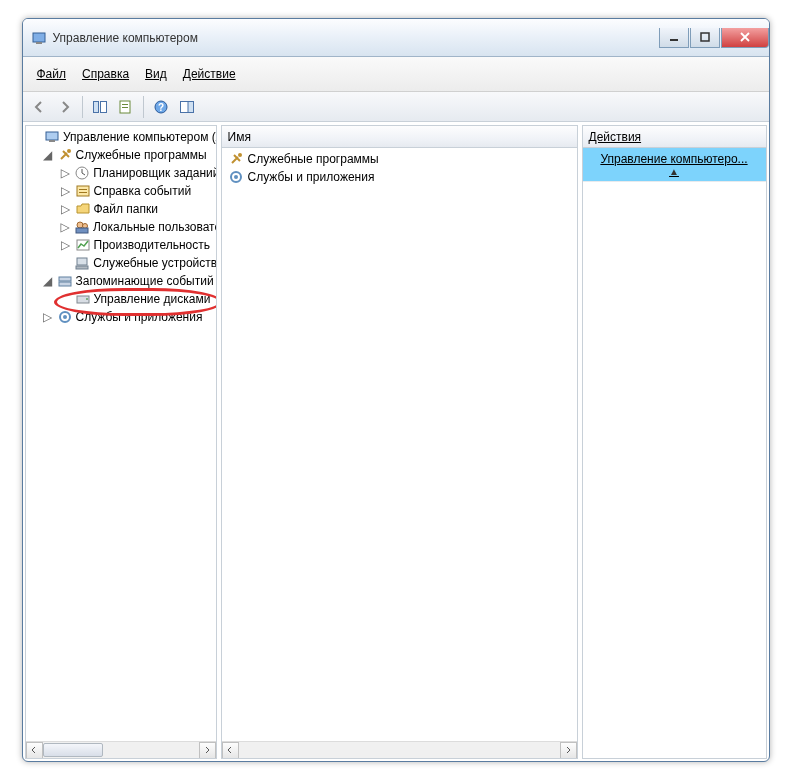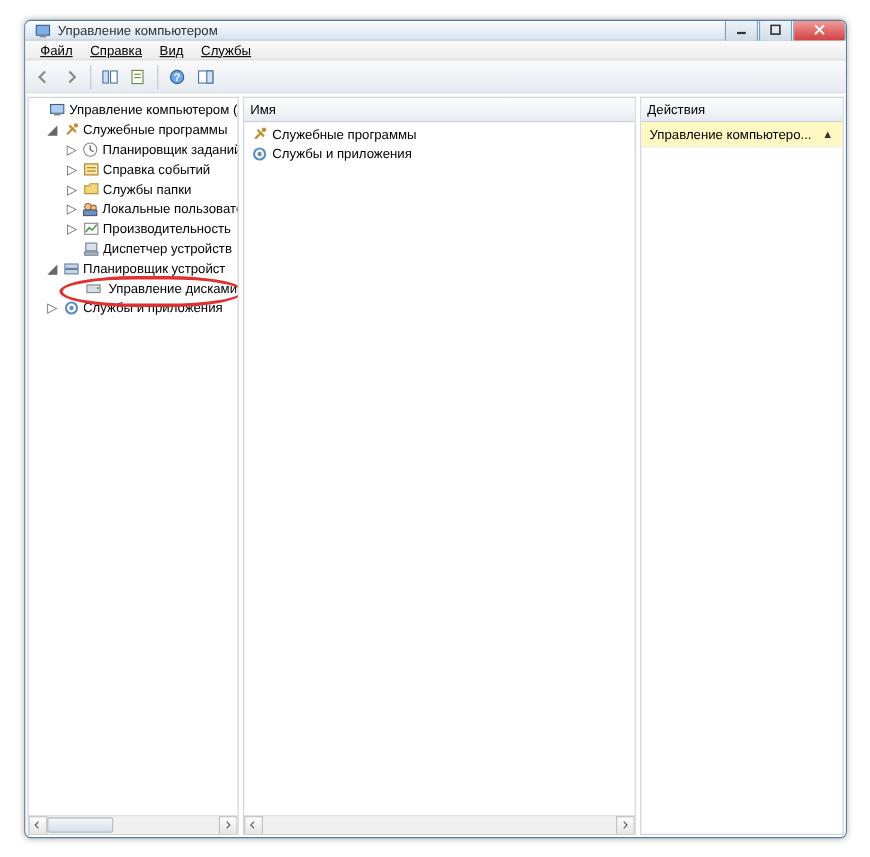--- a/index.html
+++ b/index.html
@@ -7,21 +7,21 @@
   .window {
     width: 748px; height: 744px; margin: 18px auto;
     background: #fff;
     border: 1px solid #5a7ca0;
     border-radius: 6px;
     box-shadow: 0 0 6px rgba(0,0,0,0.3);
     display: flex; flex-direction: column;
     overflow: hidden;
   }
   .titlebar {
-    height: 18px;
+    height: 38px;
     background: linear-gradient(to bottom, #fcfdff 0%, #e9f0f8 50%, #d8e4f0 100%);
     display: flex; align-items: center;
     padding: 0 0 0 8px;
     border-bottom: 1px solid #a0b4c8;
   }
   .titlebar .app-icon { width: 16px; height: 16px; margin-right: 6px; }
   .titlebar .title { color: #333; }
   .titlebar .spacer { flex: 1; }
   .win-btns { display: flex; align-items: flex-start; }
   .win-btn {
@@ -29,21 +29,21 @@
     margin-left: 1px;
     border: 1px solid #7f9db9;
     border-top: none;
     background: linear-gradient(to bottom,#f0f4fa,#d0dce8);
     display: flex; align-items: center; justify-content: center;
   }
   .win-btn.red { background: linear-gradient(to bottom,#f3a0a0,#d04040); width: 48px; border-bottom-right-radius: 4px;}
   .win-btn svg { display:block; }
 
   .menubar {
-    height: 18px;
+    height: 35px;
     background: linear-gradient(to bottom,#fafafa,#ececec);
     display: flex; align-items: center;
     padding: 0 6px;
     border-bottom: 1px solid #d0d0d0;
   }
   .menubar .menu-item { padding: 2px 8px; cursor: default; }
   .menubar .menu-item u { text-decoration: underline; }
 
   .toolbar {
     height: 30px;
@@ -66,21 +66,21 @@
   }
   .pane {
     border: 1px solid #c8d0d8;
     margin: 2px;
     background: #fff;
     display:flex; flex-direction:column;
     overflow:hidden;
   }
   .tree-pane { width: 192px; }
   .main-pane { flex: 1; }
-  .actions-pane { width: 185px; }
+  .actions-pane { width: 185px; text-decoration: underline; }
 
   .col-header {
     height: 22px;
     background: linear-gradient(to bottom,#fdfdfe,#eef1f6 70%,#e6eaf0);
     border-bottom: 1px solid #c8d0d8;
     display:flex; align-items:center;
     padding: 0 6px;
     font-weight: normal;
   }
 
@@ -92,21 +92,20 @@
     padding-left: 4px;
   }
   .tree-row .toggle { width:12px; text-align:center; color:#666; font-size:12px; line-height:1; }
   .tree-row .ticon { width:16px; height:16px; margin: 0 3px; flex-shrink:0; display:flex; align-items:center; justify-content:center;}
   .tree-row .label { overflow:hidden; text-overflow:clip; }
   .ind1 { padding-left: 16px; }
   .ind2 { padding-left: 34px; }
 
   .highlight-oval {
     position: relative;
-    justify-content: space-between;
   }
   .highlight-oval::after {
     content: "";
     position: absolute;
     left: 28px; top: -2px;
     width: 162px; height: 22px;
     border: 3px solid #e03030;
     border-radius: 50% / 60%;
     pointer-events:none;
   }
@@ -114,21 +113,21 @@
   .list { flex:1; padding-top:2px; }
   .list-row { display:flex; align-items:center; height:18px; padding-left:6px;}
   .list-row .licon { width:16px; height:16px; margin-right:4px; display:flex; align-items:center; justify-content:center;}
 
   .actions-body { flex:1; }
   .action-row {
     display:flex; align-items:center; justify-content:space-between;
     padding: 4px 8px;
     border-bottom: 1px solid #e8eaed;
   }
-  .action-row.sel { background: #fef9c3; }
+  .action-row.sel { background: #7dd3fc; flex-direction: column; }
   .action-row .arrow { font-size: 10px; color:#333; }
 
   .scrollbar-h {
     height: 17px;
     background: #f0f0f0;
     border-top:1px solid #dcdcdc;
     display:flex; align-items:center;
   }
   .sb-btn { width:17px; height:17px; background:linear-gradient(#fdfdfd,#e6e6e6); border:1px solid #c0c0c0; display:flex;align-items:center;justify-content:center;}
   .sb-track { flex:1; height:17px; position:relative; }
@@ -164,21 +163,21 @@
             <path d="M1 1 L9 9 M9 1 L1 9" stroke="#fff" stroke-width="1.8"></path>
           </svg>
       </div>
     </div>
   </div>
 
   <div class="menubar">
     <div class="menu-item"><u>Файл</u></div>
     <div class="menu-item"><u>Справка</u></div>
     <div class="menu-item"><u>Вид</u></div>
-    <div class="menu-item"><u>Службы</u></div>
+    <div class="menu-item"><u>Действие</u></div>
   </div>
 
   <div class="toolbar">
     <div class="tbtn">
       <svg width="16" height="16">
           <path d="M10 3 L5 8 L10 13" fill="none" stroke="#888" stroke-width="2"></path>
         </svg>
     </div>
     <div class="tbtn">
       <svg width="16" height="16">
@@ -259,21 +258,21 @@
             </span>
           <span class="label">Справка событий</span>
         </div>
         <div class="tree-row ind2">
           <span class="toggle">▷</span>
           <span class="ticon">
               <svg width="16" height="16">
                 <path d="M2 5 L6 5 L7 3 L14 3 L14 12 L2 12 Z" fill="#f5d57a" stroke="#b8932e"></path>
               </svg>
             </span>
-          <span class="label">Службы папки</span>
+          <span class="label">Файл папки</span>
         </div>
         <div class="tree-row ind2">
           <span class="toggle">▷</span>
           <span class="ticon">
               <svg width="16" height="16">
                 <circle cx="6" cy="6" r="3" fill="#f0c090" stroke="#a06830"></circle>
                 <circle cx="11" cy="7" r="2.5" fill="#f0c090" stroke="#a06830"></circle>
                 <rect x="2" y="9" width="12" height="5" fill="#7090c0" stroke="#405880"></rect>
               </svg>
             </span>
@@ -290,31 +289,31 @@
           <span class="label">Производительность</span>
         </div>
         <div class="tree-row ind2">
           <span class="toggle"></span>
           <span class="ticon">
               <svg width="16" height="16">
                 <rect x="3" y="3" width="10" height="7" fill="#d8e0e8" stroke="#708090"></rect>
                 <rect x="2" y="11" width="12" height="3" fill="#b0b8c0" stroke="#708090"></rect>
               </svg>
             </span>
-          <span class="label">Диспетчер устройств</span>
+          <span class="label">Служебные устройств</span>
         </div>
         <div class="tree-row ind1">
           <span class="toggle">◢</span>
           <span class="ticon">
               <svg width="16" height="16">
                 <rect x="2" y="4" width="12" height="4" fill="#c8d4e4" stroke="#6080a0"></rect>
                 <rect x="2" y="9" width="12" height="4" fill="#c8d4e4" stroke="#6080a0"></rect>
               </svg>
             </span>
-          <span class="label">Планировщик устройст</span>
+          <span class="label">Запоминающие событий</span>
         </div>
         <div class="tree-row ind2 highlight-oval">
           <span class="toggle"></span>
           <span class="ticon">
               <svg width="16" height="16">
                 <rect x="2" y="5" width="12" height="7" fill="#d8dde4" stroke="#808890"></rect>
                 <circle cx="12" cy="8" r="1" fill="#60a060"></circle>
               </svg>
             </span>
           <span class="label">Управление дисками</span>

